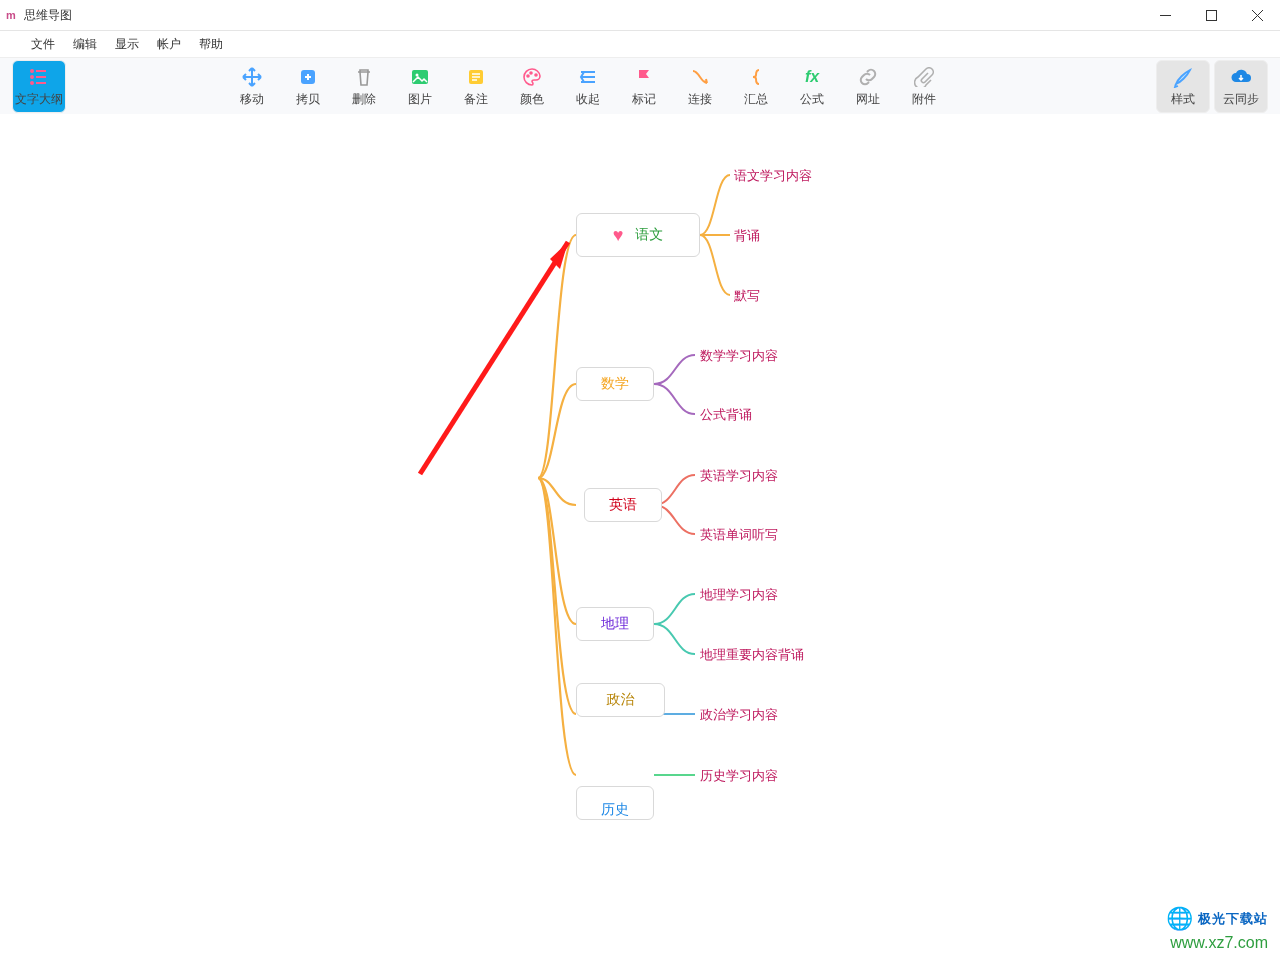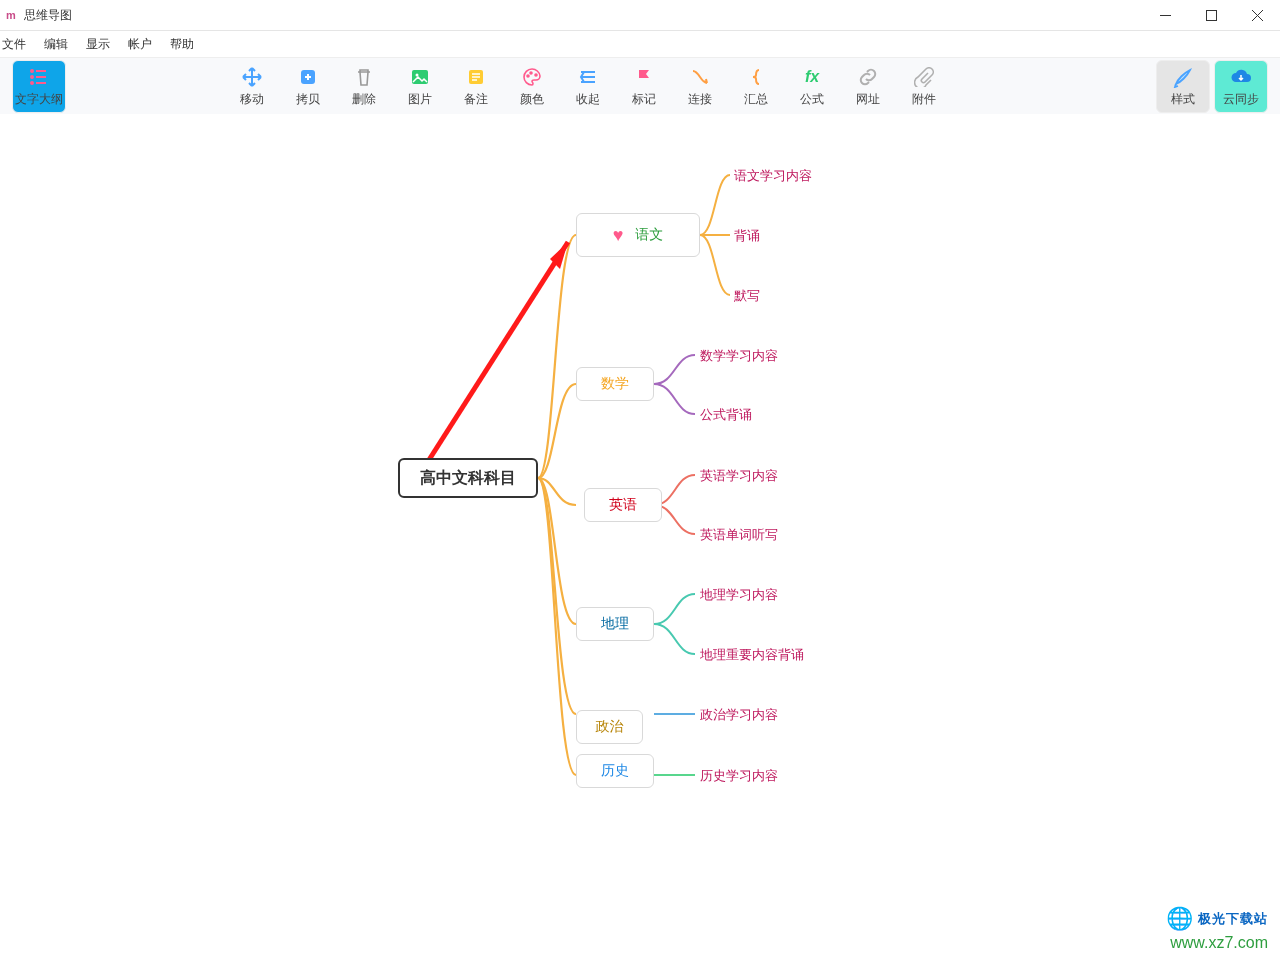--- a/index.html
+++ b/index.html
@@ -2,21 +2,21 @@
 <html><head>
 <meta charset="utf-8">
 <style>
   html,body{margin:0;padding:0;width:1280px;height:960px;font-family:"Microsoft YaHei","PingFang SC",Arial,sans-serif;background:#fff;overflow:hidden;color:#333;}
   .titlebar{height:30px;line-height:30px;border-bottom:1px solid #e5e5e5;position:relative;font-size:12px;}
   .titlebar .app-brand{position:absolute;left:6px;top:0;font-weight:bold;color:#c94d8a;font-size:11px;}
   .titlebar .app-title{position:absolute;left:24px;top:0;text-align:center;}
   .win-controls{position:absolute;right:0;top:0;height:30px;display:flex;}
   .win-btn{width:46px;height:30px;display:flex;align-items:center;justify-content:center;cursor:pointer;}
   .win-btn svg{width:11px;height:11px;stroke:#333;stroke-width:1;fill:none;}
-  .menubar{height:26px;line-height:26px;font-size:12px;padding-left:2px;border-bottom:1px solid #eee;display:flex;gap:18px;}
+  .menubar{height:26px;line-height:26px;font-size:12px;padding-left:31px;border-bottom:1px solid #eee;display:flex;gap:18px;}
   .menubar span{cursor:pointer;}
   .toolbar{height:56px;background:#f8f9fb;border-bottom:1px solid #e5e5e5;display:flex;align-items:center;padding:0 12px;}
   .tb-group{display:flex;gap:4px;}
   .tb-btn{width:52px;display:flex;flex-direction:column;align-items:center;justify-content:center;font-size:12px;color:#666;cursor:pointer;border-radius:6px;padding:4px 0;}
   .tb-btn .tb-icon{width:24px;height:24px;display:flex;align-items:center;justify-content:center;margin-bottom:2px;}
   .tb-btn .tb-label{font-size:12px;color:#444;}
   .canvas{position:absolute;left:0;top:114px;right:0;bottom:0;background:#fff;}
   
   .node{position:absolute;border:1px solid #d9d9d9;border-radius:6px;background:#fff;display:flex;align-items:center;justify-content:center;font-size:14px;box-sizing:border-box;}
   .root{border:2px solid #333;font-weight:bold;font-size:16px;}
@@ -190,21 +190,21 @@
   <div class="tb-group">
     <div class="tb-btn" style="background:#e5e5e5;border:1px solid #eee;">
         <span class="tb-icon">
           <svg width="22" height="22" viewBox="0 0 22 22" stroke="#4aa3ff" stroke-width="1.8" fill="none">
             <path d="M4 18c2-5 8-11 14-14-3 6-9 12-14 14z" fill="#bfe3ff"></path>
             <path d="M4 18l-1 3 3-1"></path>
           </svg>
         </span>
         <span class="tb-label">样式</span>
       </div>
-    <div class="tb-btn" style="background:#5eead4;border:1px solid #eee;">
+    <div class="tb-btn" style="background:#e5e5e5;border:1px solid #eee;">
         <span class="tb-icon">
           <svg width="22" height="22" viewBox="0 0 22 22" fill="#1e88e5">
             <path d="M17 16a4 4 0 000-8 6 6 0 00-11-1A4 4 0 006 16z"></path>
             <path d="M11 9v5M9 12l2 2 2-2" stroke="#fff" stroke-width="1.5" fill="none"></path>
           </svg>
         </span>
         <span class="tb-label">云同步</span>
       </div>
   </div>
 </div>
@@ -250,41 +250,38 @@
     <g stroke="#58d68d" stroke-width="2" fill="none">
       <path d="M654 661 C 675 661 675 661 695 661"></path>
     </g>
 
     <g>
       <line x1="420" y1="360" x2="568" y2="128" stroke="#ff1a1a" stroke-width="5"></line>
       <polygon points="568,128 550,145 560,155" fill="#ff1a1a"></polygon>
     </g>
   </svg>
 
-  <div class="node root">
-      <span>高中文科科目</span>
-    </div>
 
   <div class="node" style="left:576px;top:99px;width:124px;height:44px;">
     <span class="heart">♥</span>
     <span style="color:#2e9e3f">语文</span>
   </div>
   <div class="node" style="left:576px;top:253px;width:78px;height:34px;">
       <span style="color:#f5a623">数学</span>
     </div>
   <div class="node" style="left:584px;top:374px;width:78px;height:34px;">
       <span style="color:#d0021b">英语</span>
     </div>
   <div class="node" style="left:576px;top:493px;width:78px;height:34px;">
-      <span style="color:#0369a1">地理</span>
-    </div>
-  <div class="node" style="left:576px;top:596px;width:67px;height:34px;">
+      <span style="color:#6d28d9">地理</span>
+    </div>
+  <div class="node" style="left:576px;top:569px;width:89px;height:34px;">
       <span style="color:#b8860b">政治</span>
     </div>
-  <div class="node" style="left:576px;top:640px;width:78px;height:34px;">
+  <div class="node" style="left:576px;top:672px;width:78px;height:34px;align-items:flex-end;">
       <span style="color:#1e88e5">历史</span>
     </div>
 
   <span class="leaf" style="left:734px;top:53px">语文学习内容</span>
   <span class="leaf" style="left:734px;top:113px">背诵</span>
   <span class="leaf" style="left:734px;top:173px">默写</span>
 
   <span class="leaf" style="left:700px;top:233px">数学学习内容</span>
   <span class="leaf" style="left:700px;top:292px">公式背诵</span>
 

